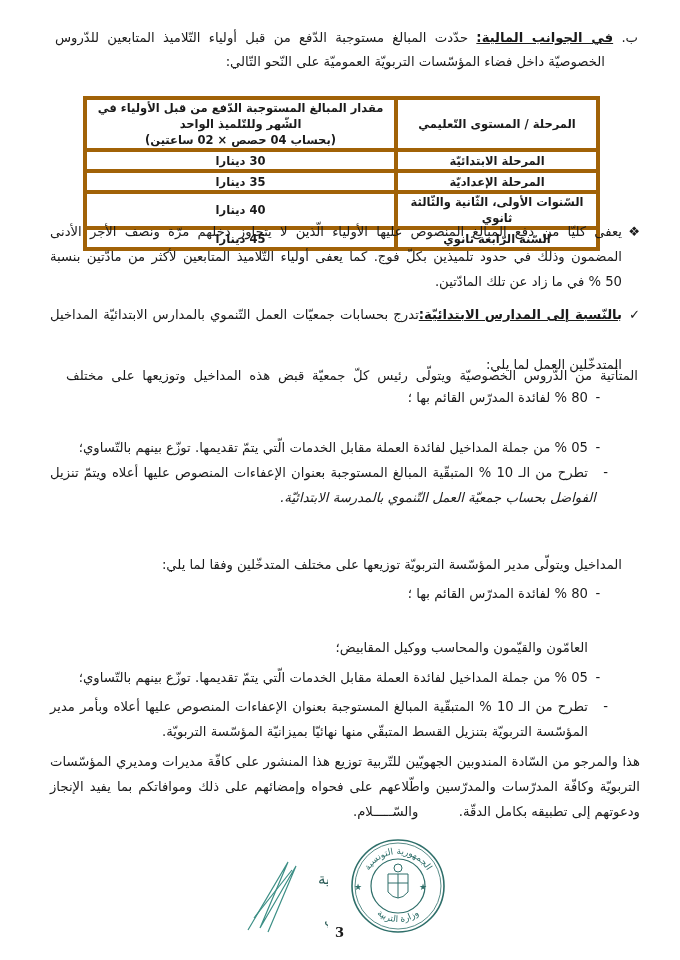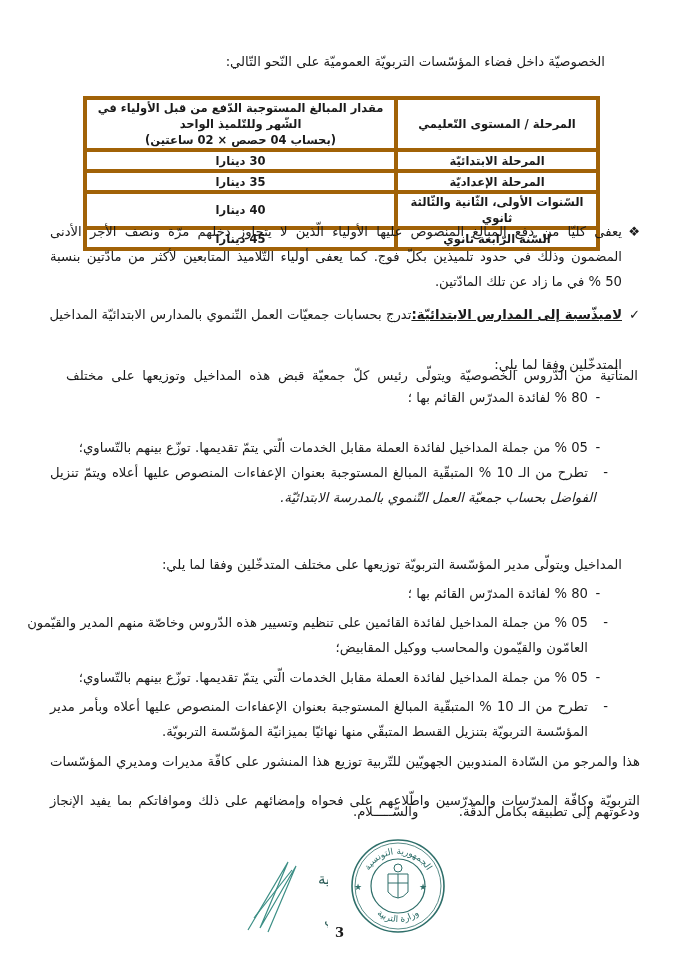--- a/index.html
+++ b/index.html
@@ -26,20 +26,25 @@
     position: absolute; left: 350px; top: 838px; width: 96px; height: 96px;
   }
   .sign { position: absolute; left: 188px; top: 858px; width: 140px; height: 80px; }
   .pagenum { position: absolute; left: 335px; top: 925px; font-size: 13px; font-weight: bold; font-family: "DejaVu Serif", serif; }
 </style>
 </head>
 <body>
 
 <div class="page">
 
+  <div class="line just" style="top:28px; right:42px; width:583px;">
+    <span>ب.</span>
+    <span class="u">في الجوانب المالية:</span>
+    <span>حدّدت المبالغ مستوجبة الدّفع من قبل أولياء التّلاميذ المتابعين للدّروس</span>
+  </div>
   <div class="line" style="top:52px; right:75px;">الخصوصيّة داخل فضاء المؤسّسات التربويّة العموميّة على النّحو التّالي:</div>
 
   <table class="fees">
     <thead>
       <tr>
         <th class="c1">المرحلة / المستوى التّعليمي</th>
         <th>
           <div>مقدار المبالغ المستوجبة الدّفع من قبل الأولياء في الشّهر وللتّلميذ الواحد</div>
           <div>(بحساب 04 حصص × 02 ساعتين)</div>
         </th>
@@ -65,41 +70,40 @@
     </tbody>
   </table>
 
   <div class="line just" style="top:222px; right:40px; width:590px;">
     <span class="marker">❖</span><span>يعفى كليّا من دفع المبالغ المنصوص عليها الأولياء الّذين لا يتجاوز دخلهم مرّة ونصف الأجر الأدنى</span>
   </div>
   <div class="line just" style="top:247px; right:58px; width:572px;">المضمون وذلك في حدود تلميذين بكلّ فوج. كما يعفى أولياء التّلاميذ المتابعين لأكثر من مادّتين بنسبة</div>
   <div class="line" style="top:272px; right:58px;">50 % في ما زاد عن تلك المادّتين.</div>
 
   <div class="line just" style="top:305px; right:40px; width:590px;">
-    <span class="marker">✓</span><span class="u">لاميذّسبة إلى المدارس الابتدائيّة:</span><span>تدرج بحسابات جمعيّات العمل التّنموي بالمدارس الابتدائيّة المداخيل</span>
+    <span class="marker">✓</span><span class="u">بالنّسبة إلى المدارس الابتدائيّة:</span><span>تدرج بحسابات جمعيّات العمل التّنموي بالمدارس الابتدائيّة المداخيل</span>
   </div>
   <div class="line just" style="top:330px; right:42px; width:572px;margin-top:36px;">المتأتية من الدّروس الخصوصيّة ويتولّى رئيس كلّ جمعيّة قبض هذه المداخيل وتوزيعها على مختلف</div>
-  <div class="line" style="top:355px; right:58px;">المتدخّلين وفقا لما يلي:</div>
+  <div class="line" style="top:355px; right:58px;">المتدخّلين العمل لما يلي:</div>
 
   <div class="line" style="top:388px; right:72px;"><span class="dash">-</span><span>80 % لفائدة المدرّس القائم بها ؛</span></div>
   <div class="line" style="top:438px; right:72px;"><span class="dash">-</span><span>05 % من جملة المداخيل لفائدة العملة مقابل الخدمات الّتي يتمّ تقديمها. توزّع بينهم بالتّساوي؛</span></div>
   <div class="line just" style="top:463px; right:72px; width:558px;"><span class="dash">-</span><span>تطرح من الـ 10 % المتبقّية المبالغ المستوجبة بعنوان الإعفاءات المنصوص عليها أعلاه ويتمّ تنزيل</span></div>
   <div class="line" style="top:488px; right:84px;font-style:italic;">الفواضل بحساب جمعيّة العمل التّنموي بالمدرسة الابتدائيّة.</div>
 
   <div class="line" style="top:555px; right:58px;">المداخيل ويتولّى مدير المؤسّسة التربويّة توزيعها على مختلف المتدخّلين وفقا لما يلي:</div>
 
   <div class="line" style="top:584px; right:72px;"><span class="dash">-</span><span>80 % لفائدة المدرّس القائم بها ؛</span></div>
-  <div class="line just" style="top:613px; right:72px; width:558px;"><span class="dash">-</span><span>05 % من جملة المداخيل لفائدة القائمين على تنظيم وتسيير هذه الدّروس وخاصّة منهم المدير والقيّمون</span></div>
   <div class="line" style="top:638px; right:92px;">العامّون والقيّمون والمحاسب ووكيل المقابيض؛</div>
   <div class="line" style="top:668px; right:72px;"><span class="dash">-</span><span>05 % من جملة المداخيل لفائدة العملة مقابل الخدمات الّتي يتمّ تقديمها. توزّع بينهم بالتّساوي؛</span></div>
   <div class="line just" style="top:697px; right:72px; width:558px;"><span class="dash">-</span><span>تطرح من الـ 10 % المتبقّية المبالغ المستوجبة بعنوان الإعفاءات المنصوص عليها أعلاه وبأمر مدير</span></div>
   <div class="line" style="top:722px; right:92px;">المؤسّسة التربويّة بتنزيل القسط المتبقّي منها نهائيّا بميزانيّة المؤسّسة التربويّة.</div>
 
   <div class="line just" style="top:752px; right:40px; width:590px;">هذا والمرجو من السّادة المندوبين الجهويّين للتّربية توزيع هذا المنشور على كافّة مديرات ومديري المؤسّسات</div>
-  <div class="line just" style="top:777px; right:40px; width:590px;margin-top:14px;">التربويّة وكافّة المدرّسات والمدرّسين واطّلاعهم على فحواه وإمضائهم على ذلك وموافاتكم بما يفيد الإنجاز</div>
+  <div class="line just" style="top:777px; right:40px; width:590px;">التربويّة وكافّة المدرّسات والمدرّسين واطّلاعهم على فحواه وإمضائهم على ذلك وموافاتكم بما يفيد الإنجاز</div>
   <div class="line" style="top:802px; right:40px;">
     <span>ودعوتهم إلى تطبيقه بكامل الدقّة.</span>
     <span style="display:inline-block; width:32px;"></span>
     <span>والسّـــــلام.</span>
   </div>
 
   <svg class="seal" viewBox="0 0 96 96">
     <defs>
       <path id="arcTop" d="M 14 50 A 34 34 0 0 1 82 50"></path>
       <path id="arcBot" d="M 16 52 A 32 32 0 0 0 80 52"></path>

